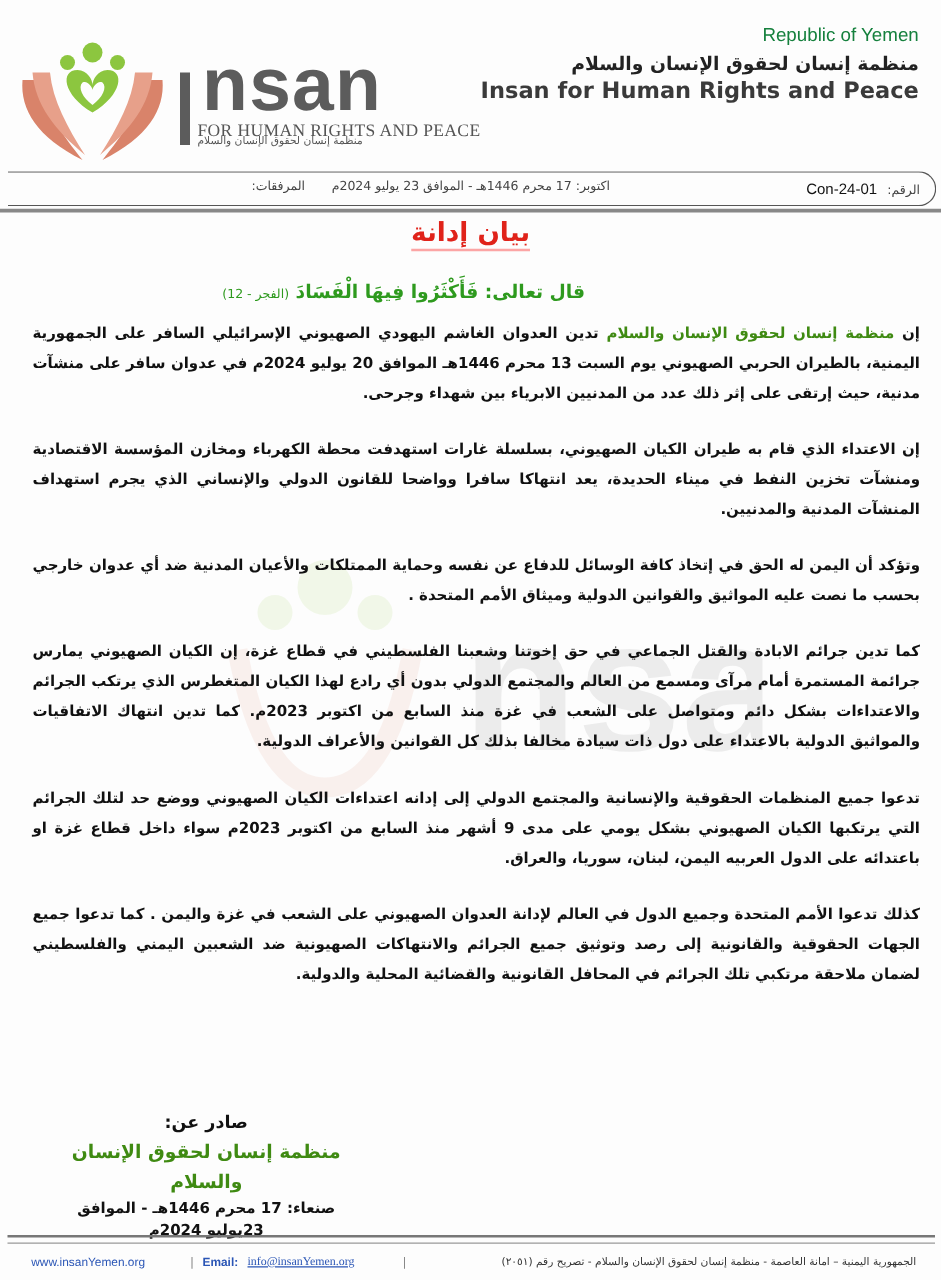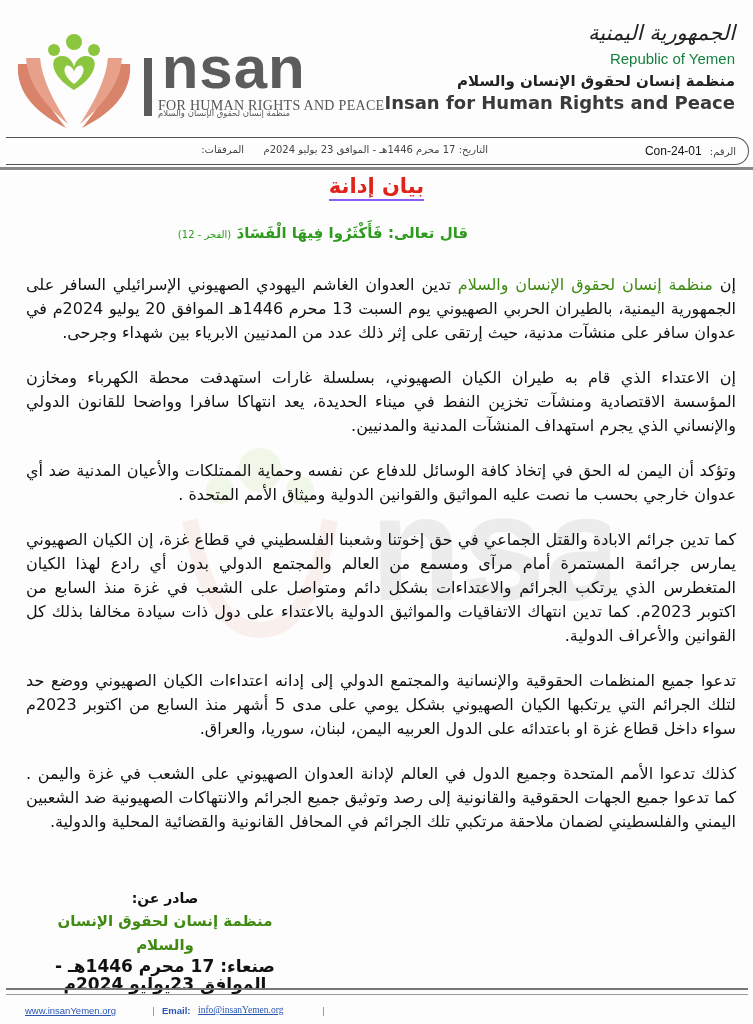--- a/index.html
+++ b/index.html
@@ -22,36 +22,36 @@
 
   .ref-box { position: absolute; left: 6px; top: 137px; width: 742px; height: 26px; border: 1.5px solid #555; border-left: none; border-radius: 0 14px 14px 0; direction: rtl; font-size: 10px; color: #444; }
   .ref-box .field { position: absolute; top: 6px; white-space: nowrap; }
   .ref-num { right: 12px; }
   .ref-num-val { font-family: "Liberation Sans", sans-serif; font-size: 12px; color: #111; margin-right: 5px; }
   .ref-date { right: 260px; }
   .ref-att { right: 504px; }
   .rule-top { position: absolute; left: 0; top: 167px; width: 753px; height: 3px; background: #888; }
 
   .title { position: absolute; left: 0; width: 753px; top: 174px; text-align: center; }
-  .title span { font-weight: bold; font-size: 21px; color: #e0231a; border-bottom: 2px solid #8b5cf6; padding-bottom: 1px; direction: rtl; }
+  .title span { font-weight: bold; font-size: 21px; color: #e0231a; border-bottom: 2px solid #fca5a5; padding-bottom: 1px; direction: rtl; }
   .verse { position: absolute; left: 0; width: 646px; top: 224px; text-align: center; direction: rtl; font-weight: bold; font-size: 15px; color: #2e9a1e; }
   .verse .ref { font-size: 10px; font-weight: normal; }
 
-  .body { position: absolute; left: 26px; width: 710px; top: 254px; direction: rtl; text-align: justify; font-weight: normal; font-size: 16px; line-height: 24px; color: #111; margin-top: 19px; }
+  .body { position: absolute; left: 26px; width: 710px; top: 254px; direction: rtl; text-align: justify; font-weight: bold; font-size: 12px; line-height: 24px; color: #111; }
   .body p { margin: 0 0 21px 0; }
   .green { color: #3f8a12; }
 
   .sign { position: absolute; left: 40px; top: 887px; direction: rtl; text-align: center; width: 250px; }
   .sign .lbl { font-weight: bold; font-size: 14px; line-height: 22px; }
   .sign .org { font-weight: bold; font-size: 15px; color: #3f8a12; line-height: 24px; }
-  .sign .dt { font-weight: bold; font-size: 17px; line-height: 18px; }
+  .sign .dt { font-weight: bold; font-size: 12px; line-height: 18px; }
 
   .rule-bot { position: absolute; left: 6px; top: 988px; width: 742px; height: 4px; border-top: 2px solid #777; border-bottom: 1px solid #999; }
   .footer { position: absolute; left: 0; top: 1005px; width: 753px; height: 14px; font-size: 9.5px; color: #333; }
-  .f-web { position: absolute; left: 25px; color: #2a55b5; text-decoration: underline; font-family: "Liberation Sans", sans-serif; }
+  .f-web { position: absolute; left: 25px; color: #2a55b5; font-family: "Liberation Sans", sans-serif; }
   .f-sep1 { position: absolute; left: 152px; color: #888; }
   .f-email-lbl { position: absolute; left: 162px; color: #2a55b5; font-family: "Liberation Sans", sans-serif; font-weight: bold; }
   .f-email { position: absolute; left: 198px; color: #2a55b5; text-decoration: underline; font-family: Liberation Serif, serif; }
   .f-sep2 { position: absolute; left: 322px; color: #888; }
   .f-addr { position: absolute; right: 20px; direction: rtl; font-size: 8.5px; color: #333; }
 
   .watermark { position: absolute; left: 150px; top: 430px; width: 460px; height: 210px; opacity: 0.10; pointer-events: none; }
 </style>
 </head>
 <body>
@@ -75,34 +75,33 @@
     <path d="M16 30 C18 56 34 76 58 96 C44 74 32 52 30 30 Z" fill="#e7a08a"></path>
     <path d="M120 36 C122 60 108 82 72 100 C88 80 102 60 106 36 Z" fill="#d9836a"></path>
     <path d="M112 30 C110 56 94 76 70 96 C84 74 96 52 98 30 Z" fill="#e7a08a"></path>
   </svg>
   <div class="logo-bar"></div>
   <div class="logo-word">&nbsp;nsan</div>
   <div class="logo-sub-en">FOR HUMAN RIGHTS AND PEACE</div>
   <div class="logo-sub-ar">منظمة إنسان لحقوق الإنسان والسلام</div>
 
   <div class="hdr-right">
-    <div class="hdr-calli">الجمهورية اليمنية</div>
     <div class="hdr-en1">Republic of Yemen</div>
     <div class="hdr-ar">منظمة إنسان لحقوق الإنسان والسلام</div>
     <div class="hdr-en2">Insan for Human Rights and Peace</div>
   </div>
 </div>
 
 <div class="ref-box">
   <div class="field ref-num">
     <span>الرقم:</span>
     <span class="ref-num-val">Con-24-01</span>
   </div>
   <div class="field ref-date">
-    <span>التاريخ:</span>
+    <span>اكتوبر:</span>
     <span>17 محرم 1446هـ - الموافق 23 يوليو 2024م</span>
   </div>
   <div class="field ref-att">
     <span>المرفقات:</span>
   </div>
 </div>
 <div class="rule-top"></div>
 
 <div class="title">
   <span>بيان إدانة</span>
@@ -116,30 +115,31 @@
 
 <div class="body">
   <p>
     <span>إن</span>
     <span class="green">منظمة إنسان لحقوق الإنسان والسلام</span>
     <span>تدين العدوان الغاشم اليهودي الصهيوني الإسرائيلي السافر على الجمهورية اليمنية، بالطيران الحربي الصهيوني يوم السبت 13 محرم 1446هـ الموافق 20 يوليو 2024م في عدوان سافر على منشآت مدنية، حيث إرتقى على إثر ذلك عدد من المدنيين الابرياء بين شهداء وجرحى.</span>
   </p>
   <p>إن الاعتداء الذي قام به طيران الكيان الصهيوني، بسلسلة غارات استهدفت محطة الكهرباء ومخازن المؤسسة الاقتصادية ومنشآت تخزين النفط في ميناء الحديدة، يعد انتهاكا سافرا وواضحا للقانون الدولي والإنساني الذي يجرم استهداف المنشآت المدنية والمدنيين.</p>
   <p>وتؤكد أن اليمن له الحق في إتخاذ كافة الوسائل للدفاع عن نفسه وحماية الممتلكات والأعيان المدنية ضد أي عدوان خارجي بحسب ما نصت عليه المواثيق والقوانين الدولية وميثاق الأمم المتحدة .</p>
   <p>كما تدين جرائم الابادة والقتل الجماعي في حق إخوتنا وشعبنا الفلسطيني في قطاع غزة، إن الكيان الصهيوني يمارس جرائمة المستمرة أمام مرآى ومسمع من العالم والمجتمع الدولي بدون أي رادع لهذا الكيان المتغطرس الذي يرتكب الجرائم والاعتداءات بشكل دائم ومتواصل على الشعب في غزة منذ السابع من اكتوبر 2023م. كما تدين انتهاك الاتفاقيات والمواثيق الدولية بالاعتداء على دول ذات سيادة مخالفا بذلك كل القوانين والأعراف الدولية.</p>
-  <p>تدعوا جميع المنظمات الحقوقية والإنسانية والمجتمع الدولي إلى إدانه اعتداءات الكيان الصهيوني ووضع حد لتلك الجرائم التي يرتكبها الكيان الصهيوني بشكل يومي على مدى 5 أشهر منذ السابع من اكتوبر 2023م سواء داخل قطاع غزة او باعتدائه على الدول العربيه اليمن، لبنان، سوريا، والعراق.</p>
+  <p>تدعوا جميع المنظمات الحقوقية والإنسانية والمجتمع الدولي إلى إدانه اعتداءات الكيان الصهيوني ووضع حد لتلك الجرائم التي يرتكبها الكيان الصهيوني بشكل يومي على مدى 9 أشهر منذ السابع من اكتوبر 2023م سواء داخل قطاع غزة او باعتدائه على الدول العربيه اليمن، لبنان، سوريا، والعراق.</p>
   <p>كذلك تدعوا الأمم المتحدة وجميع الدول في العالم لإدانة العدوان الصهيوني على الشعب في غزة واليمن . كما تدعوا جميع الجهات الحقوقية والقانونية إلى رصد وتوثيق جميع الجرائم والانتهاكات الصهيونية ضد الشعبين اليمني والفلسطيني لضمان ملاحقة مرتكبي تلك الجرائم في المحافل القانونية والقضائية المحلية والدولية.</p>
 </div>
 
 <div class="sign">
   <div class="lbl">صادر عن:</div>
   <div class="org">منظمة إنسان لحقوق الإنسان والسلام</div>
   <div class="dt">صنعاء: 17 محرم 1446هـ - الموافق 23يوليو 2024م</div>
 </div>
 
 <div class="rule-bot"></div>
 <div class="footer">
   <a class="f-web">www.insanYemen.org</a>
   <span class="f-sep1">|</span>
   <span class="f-email-lbl">Email:</span>
   <a class="f-email">info@insanYemen.org</a>
   <span class="f-sep2">|</span>
+  <span class="f-addr">الجمهورية اليمنية – امانة العاصمة - منظمة إنسان لحقوق الإنسان والسلام - تصريح رقم (٢٠٥١)</span>
 </div>
 
 </body></html>

